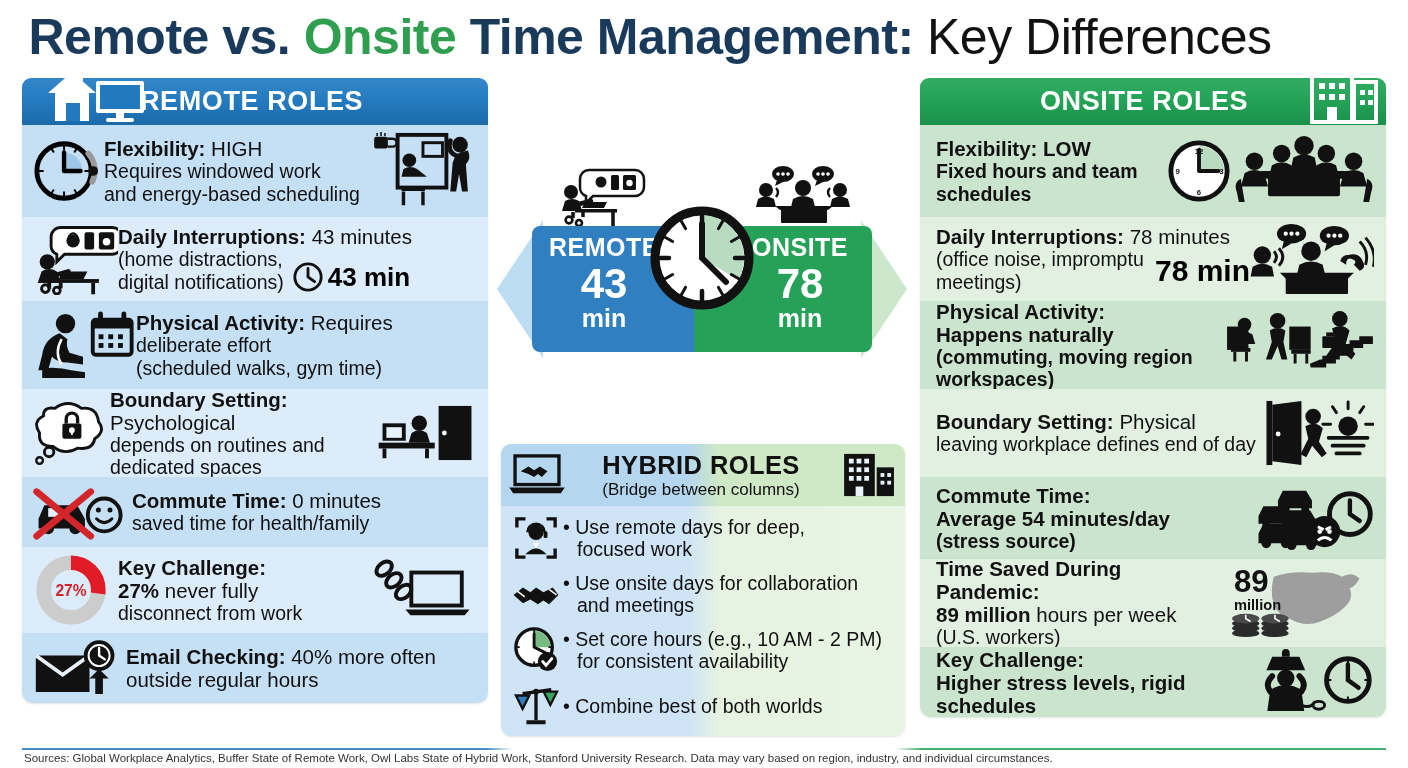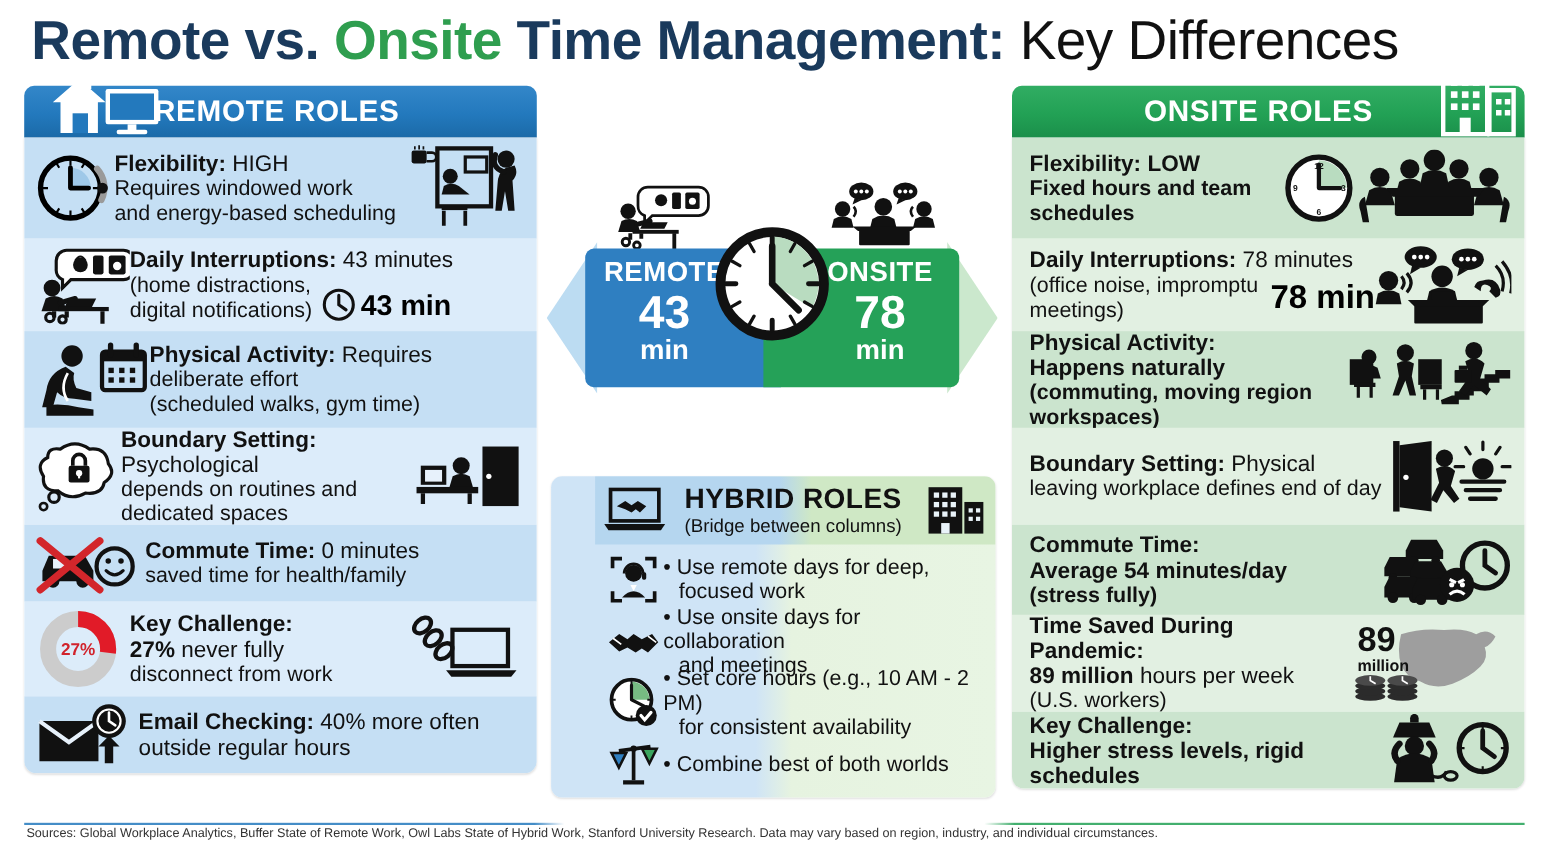--- a/index.html
+++ b/index.html
@@ -67,24 +67,24 @@
   .panel .nm  { font-size:25px; font-weight:bold; letter-spacing:.5px; margin-top:7px; }
   .panel .vl  { font-size:42px; font-weight:bold; line-height:44px; }
   .panel .un  { font-size:25px; font-weight:bold; line-height:25px; }
   #panel-l .nm, #panel-l .vl, #panel-l .un { margin-right:34px; }
   #panel-r .nm, #panel-r .vl, #panel-r .un { margin-left:34px; }
   #bigclock { position:absolute; left:155px; top:46px; width:104px; height:104px; }
   #cmp-fig-l { position:absolute; left:62px; top:8px; width:90px; height:62px; }
   #cmp-fig-r { position:absolute; right:58px; top:4px; width:96px; height:62px; }
 
   
-  #hybrid { position:absolute; left:6px; top:355px; width:404px; height:292px;
+  #hybrid { position:absolute; left:6px; top:366px; width:404px; height:292px;
             border-radius:10px; overflow:hidden;
             background:linear-gradient(90deg,#cfe4f6 0%,#cfe4f6 46%,#e6f3e0 54%,#e8f5e3 100%);
-            box-shadow:0 1px 2px rgba(0,0,0,.12);padding-left:40px; }
+            box-shadow:0 1px 2px rgba(0,0,0,.12); }
   #hyb-head { height:62px; display:flex; align-items:center;
               background:linear-gradient(90deg,#b5d6ef 0%,#b5d6ef 46%,#cfe8c5 54%,#cfe8c5 100%); }
   #hyb-head .ttl { flex:1; text-align:center; margin-left:-6px; }
   #hyb-head .t  { font-size:25.5px; font-weight:bold; color:#111; letter-spacing:.4px; }
   #hyb-head .s  { font-size:17px; color:#111; }
   #hyb-list { padding:4px 0 0 0; }
   .hrow { display:flex; align-items:center; height:56px; padding:0 8px; }
   .hrow .hi { width:54px; flex:0 0 54px; display:flex; align-items:center; justify-content:center; }
   .hrow .ht { font-size:19.5px; color:#111; line-height:22px; flex:1; }
 
@@ -491,21 +491,21 @@
           <circle cx="90" cy="28" r="10" fill="#111"></circle>
           <path d="M70 40 h40 M74 48 h32 M78 56 h24" stroke="#111" stroke-width="4" stroke-linecap="round"></path>
         </svg>
       </span>
     </div>
 
     <div class="row a" style="height:82px">
       <span class="txt" style="padding-left:6px">
         <div class="t1"><b>Commute Time:</b></div>
         <div class="t1">Average 54 minutes/day</div>
-        <div class="t2">(stress fully)</div>
+        <div class="t2">(stress source)</div>
       </span>
       <span style="flex:0 0 128px">
         <svg viewBox="0 0 128 72" width="126" height="70">
           <g fill="#111">
             <path d="M30 18 l5 -10 h24 l6 10 v8 h-35z"></path>
               <circle cx="38" cy="27" r="4"></circle>
               <circle cx="58" cy="27" r="4"></circle>
             <path d="M10 34 l5 -10 h24 l6 10 v8 h-35z"></path>
               <circle cx="18" cy="43" r="4"></circle>
               <circle cx="38" cy="43" r="4"></circle>

